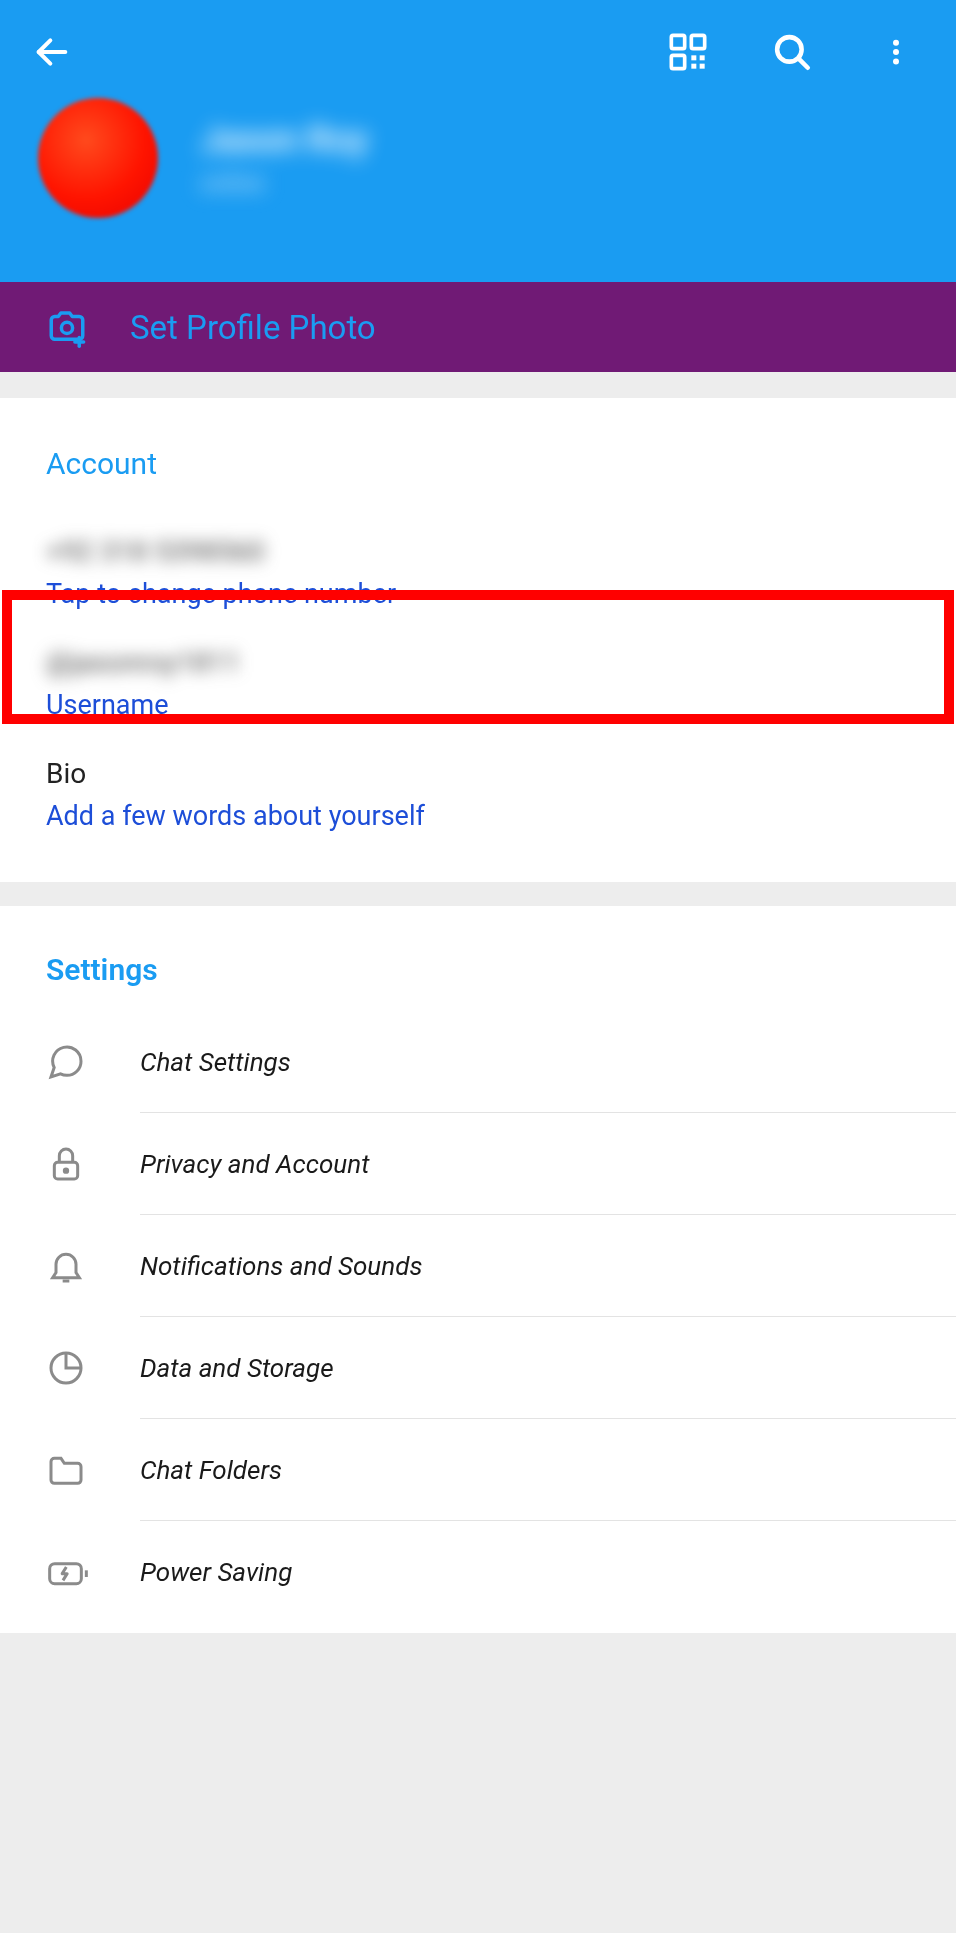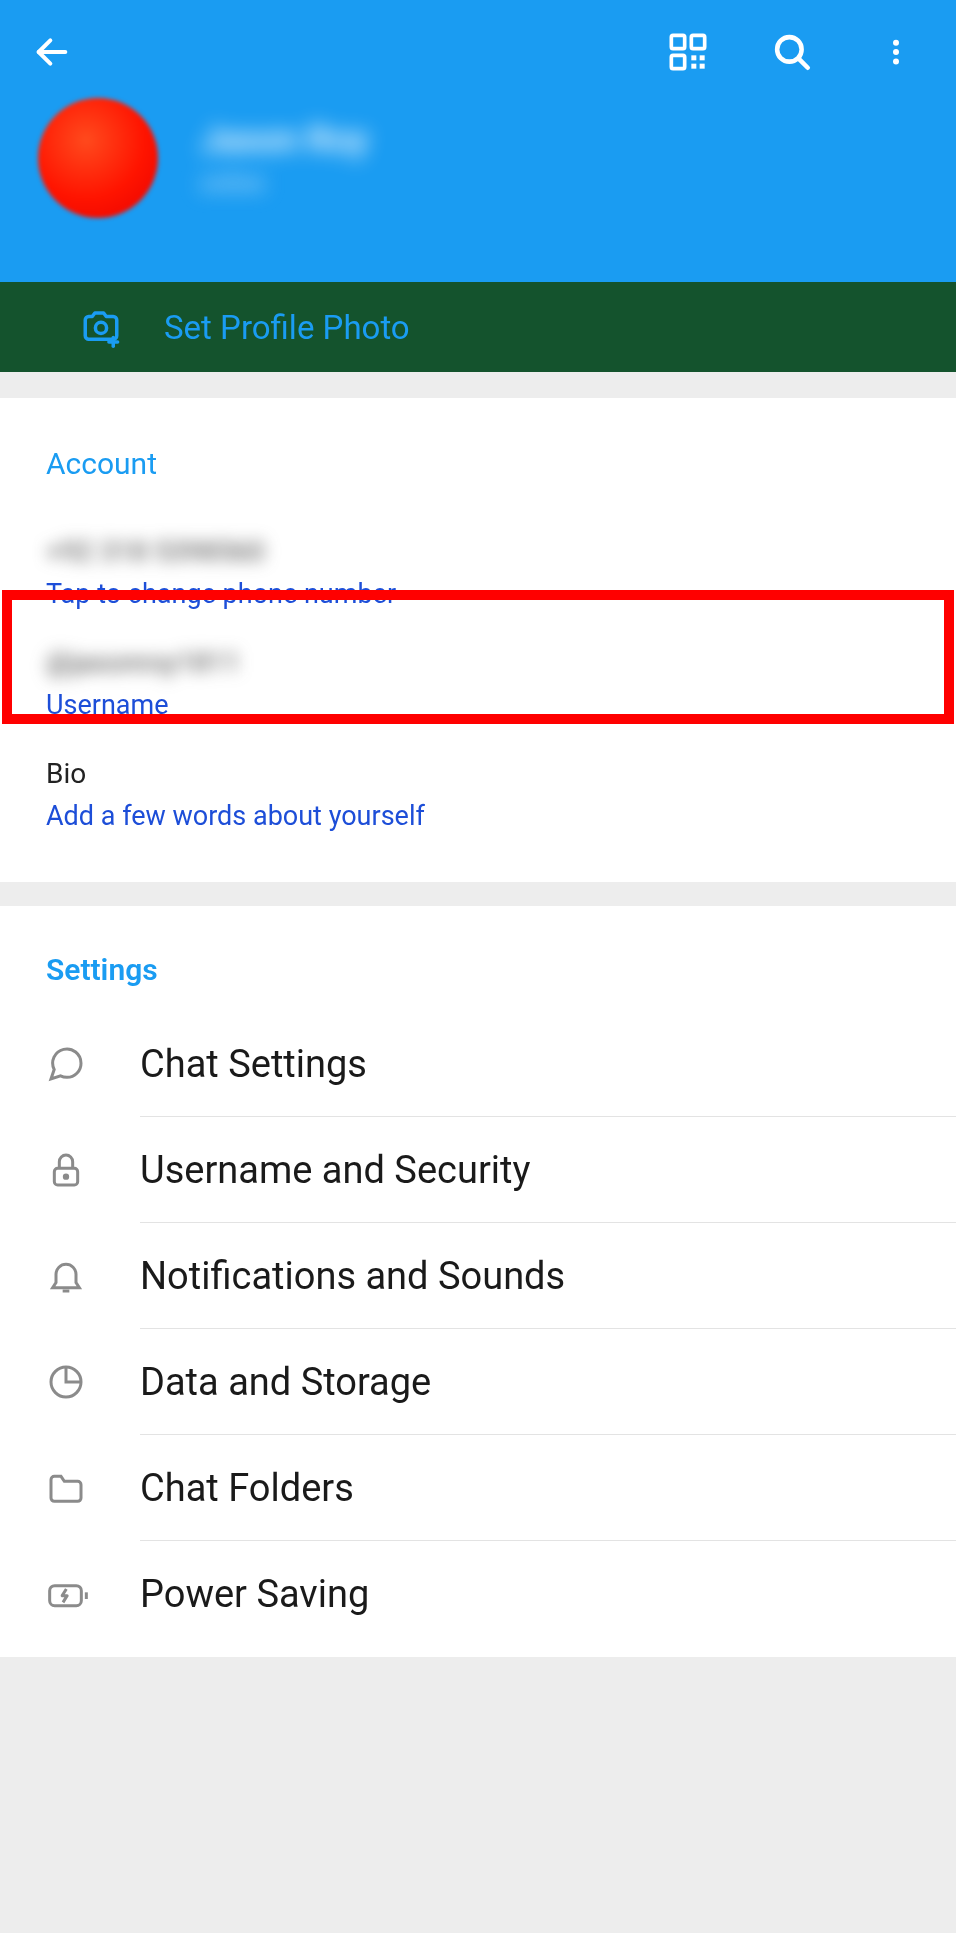--- a/index.html
+++ b/index.html
@@ -58,22 +58,21 @@
   .profile-name {
     font-size: 36px;
     font-weight: 500;
     color: #fff;
   }
   .profile-status {
     font-size: 24px;
     color: #cfe9fb;
   }
   .section-white {
-    background: #14532d;
-    padding-left: 34px;
+    background: #701a75;
   }
   .set-photo-row {
     display: flex;
     align-items: center;
     gap: 42px;
     padding: 24px 46px;
   }
   .set-photo-label {
     color: #1a9cf2;
     font-size: 33px;
@@ -147,22 +146,23 @@
     height: 1px;
     background: #e3e3e3;
   }
   .settings-icon {
     width: 94px;
     display: flex;
     align-items: center;
     justify-content: flex-start;
   }
   .settings-label {
-    font-size: 38px;
+    font-size: 26px;
     color: #1a1a1a;
+    font-style: italic;
   }
 </style>
 </head>
 <body>
 
 <div class="header">
   <div class="header-icons">
     <div class="icon-btn">
       <svg width="40" height="40" viewBox="0 0 24 24" fill="none" stroke="#fff" stroke-width="2.4" stroke-linecap="round" stroke-linejoin="round">
           <line x1="20" y1="12" x2="4" y2="12"></line>
@@ -255,21 +255,21 @@
   </div>
 
   <div class="settings-item">
     <div class="settings-icon">
       <svg width="40" height="40" viewBox="0 0 24 24" fill="none" stroke="#8b8b8b" stroke-width="1.8">
           <rect x="5" y="11" width="14" height="10" rx="2"></rect>
           <path d="M8 11V7a4 4 0 0 1 8 0v4"></path>
           <circle cx="12" cy="16" r="1" fill="#8b8b8b"></circle>
         </svg>
     </div>
-    <span class="settings-label">Username and Security</span>
+    <span class="settings-label">Privacy and Account</span>
   </div>
 
   <div class="settings-item">
     <div class="settings-icon">
       <svg width="40" height="40" viewBox="0 0 24 24" fill="none" stroke="#8b8b8b" stroke-width="1.8">
           <path d="M18 16v-5a6 6 0 0 0-12 0v5l-2 3h16z"></path>
           <path d="M10 21h4"></path>
         </svg>
     </div>
     <span class="settings-label">Notifications and Sounds</span>

